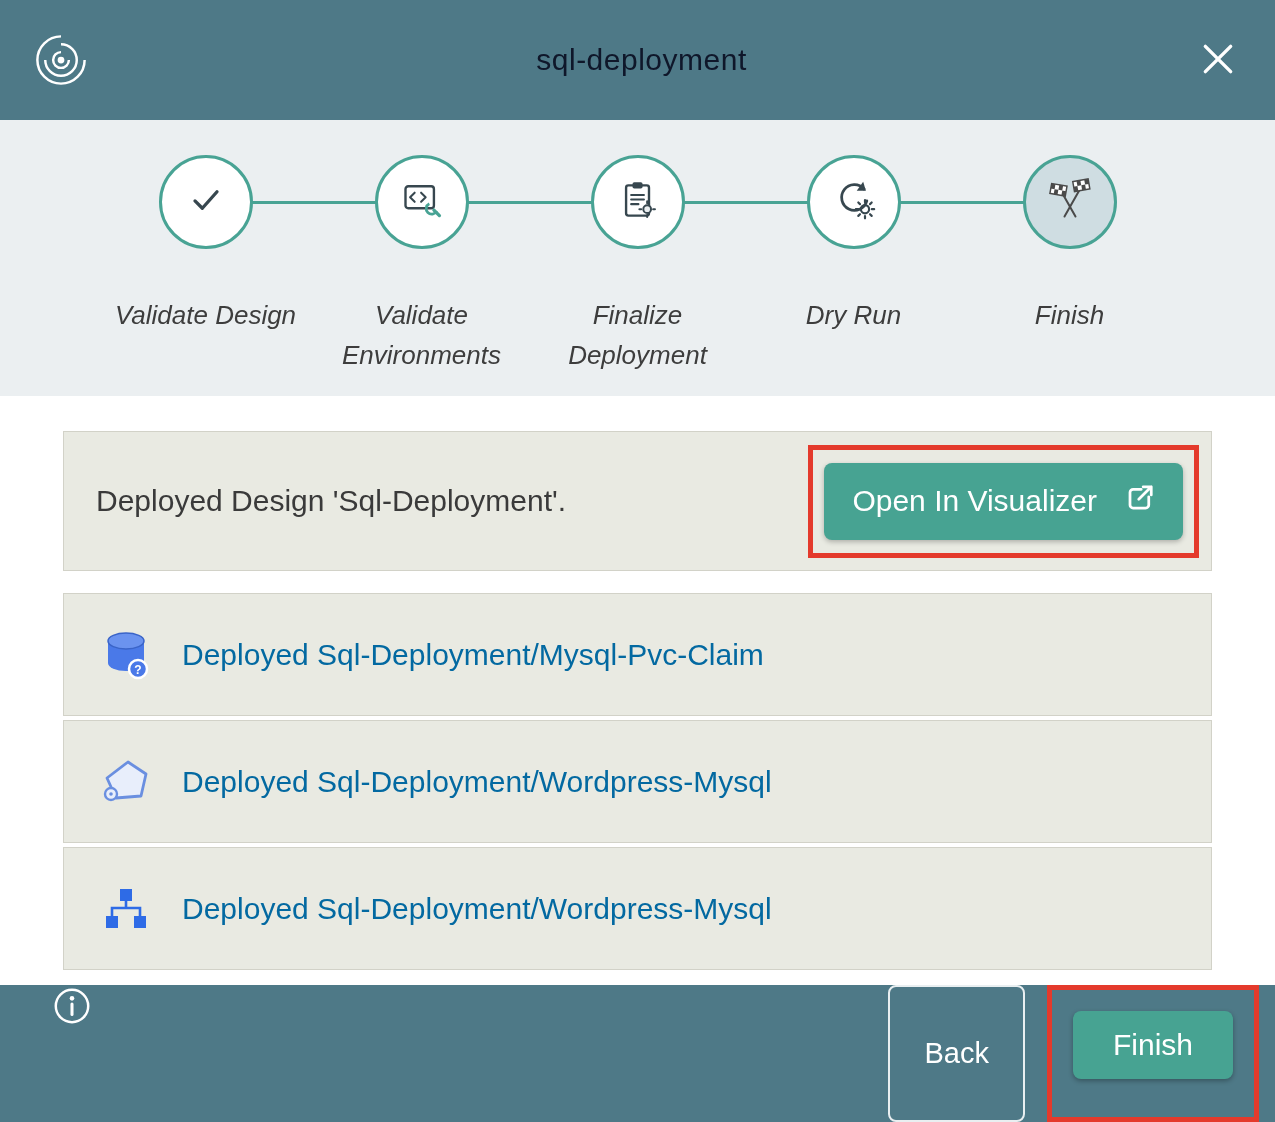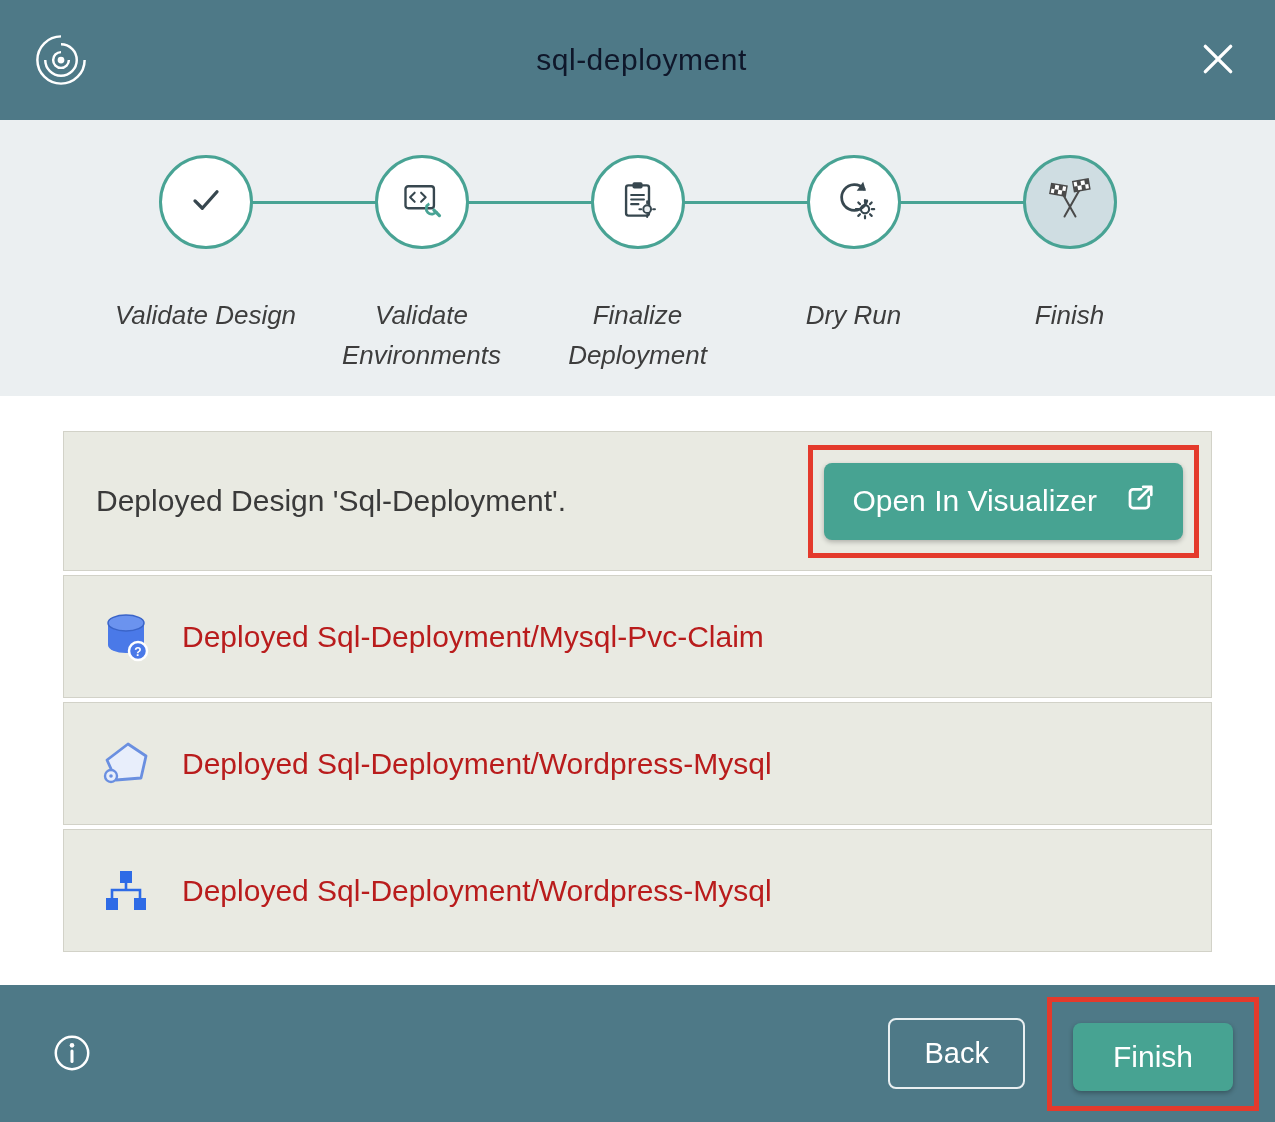--- a/index.html
+++ b/index.html
@@ -51,38 +51,38 @@
   .step-label {
     margin-top: 46px; font-size: 26px; color: #3d3d3d;
     text-align: center; line-height: 1.55; max-width: 190px;
   }
 
   
   .main { flex: 1; background: #ffffff; padding: 35px 63px 0; }
   .card { background: #e9eae2; border: 1px solid #d2d2c8; margin-bottom: 4px; }
   .card-first {
     height: 140px; display: flex; align-items: center;
-    justify-content: space-between; padding: 0 12px 0 32px; margin-bottom: 4px;
+    justify-content: space-between; padding: 0 12px 0 32px; margin-bottom: 22px;
   }
   .deploy-msg { font-size: 30px; color: #3a3a3a; }
   .highlight { border: 5px solid #e43a2c; padding: 13px 11px; }
   .viz-btn {
     background: #47a392; color: #ffffff; border: none; border-radius: 8px;
     font-size: 30px; font-family: inherit; cursor: pointer;
     padding: 20px 28px; display: flex; align-items: center; gap: 28px;
     box-shadow: 0 2px 5px rgba(0,0,0,.25);
   }
   .row { height: 123px; display: flex; align-items: center; padding-left: 36px; gap: 30px; }
   .row-icon { width: 52px; height: 52px; flex: 0 0 auto; }
-  .row-text { font-size: 30px; color: #b91c1c; }
+  .row-text { font-size: 30px; color: #0369a1; }
 
   
   .footer {
     flex: 0 0 137px; background: #4e7987;
-    display: flex; align-items: center; padding: 0 16px 0 50px;
+    display: flex; padding: 0 16px 0 50px;
   }
   .info-btn { background: none; border: none; cursor: pointer; width: 44px; height: 44px; }
   .footer-spacer { flex: 1; }
   .back-btn {
     border: 2px solid #e9eff1; background: transparent; color: #ffffff;
     font-size: 29px; font-family: inherit; border-radius: 8px;
     padding: 17px 34px; margin-right: 22px; cursor: pointer;
   }
   .finish-highlight { border: 5px solid #e43a2c; padding: 21px 21px 15px; }
   .finish-btn {

